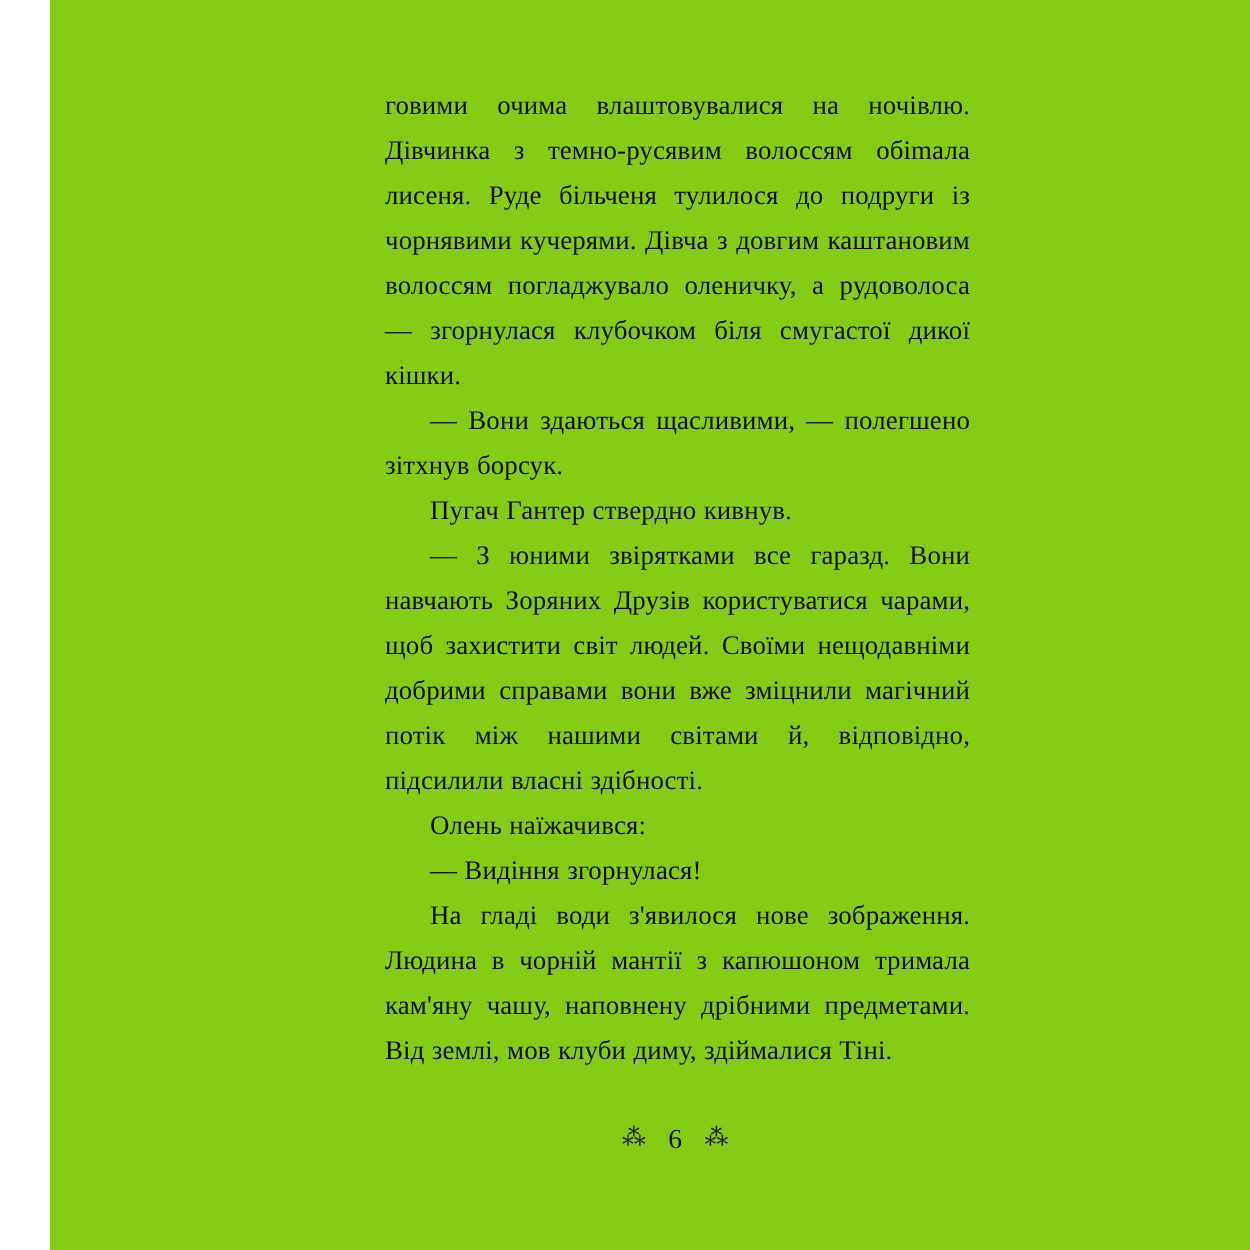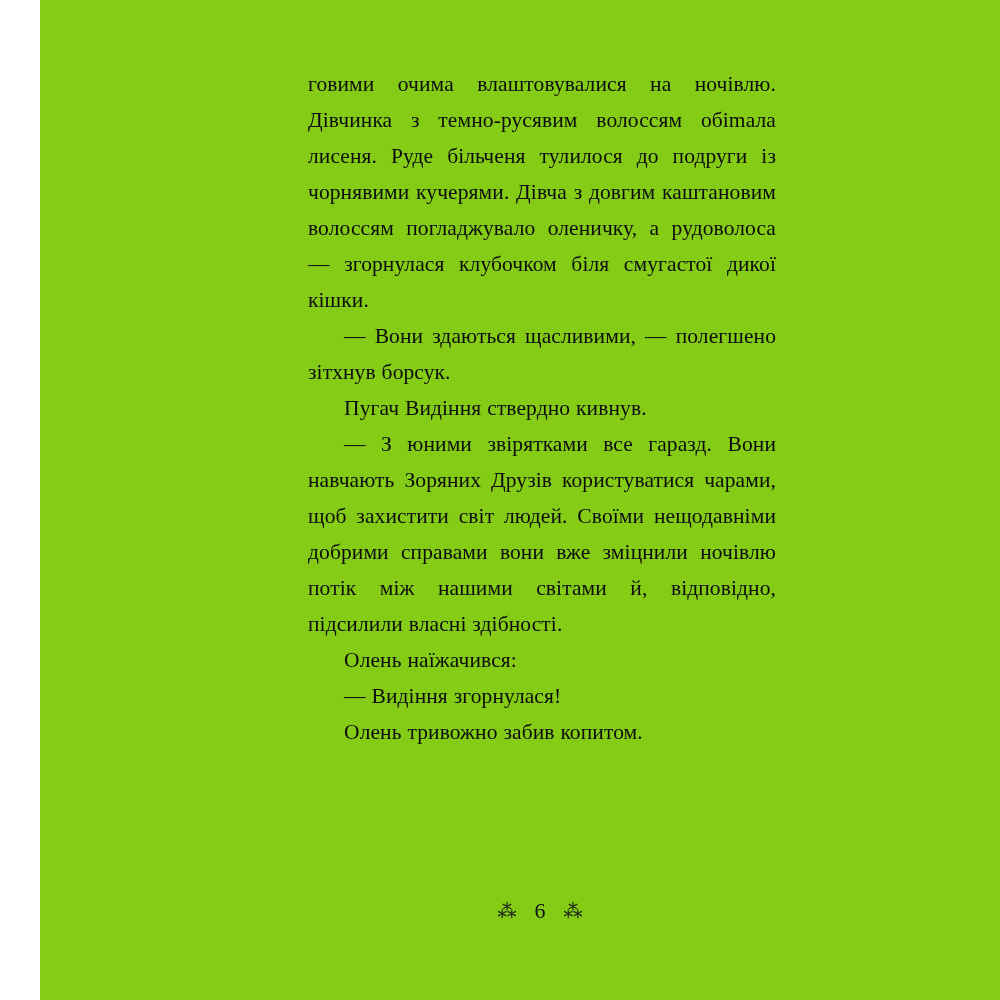--- a/index.html
+++ b/index.html
@@ -63,25 +63,25 @@
   }
 </style>
 </head>
 <body>
 
 <div class="page">
 
   <div class="text-column">
     <p class="para continued">говими очима влаштовувалися на ночівлю. Дівчинка з темно-русявим волоссям обі­mала лисеня. Руде бiльченя тулилося до подруги із чорнявими кучерями. Дівча з довгим каштановим волоссям погладжу­вало оленичку, а рудоволоса — згорнулася клубочком біля смугастої дикої кішки.</p>
     <p class="para indent">— Вони здаються щасливими, — полег­шено зітхнув борсук.</p>
-    <p class="para indent">Пугач Видіння ствердно кивнув.</p>
-    <p class="para indent">— З юними звірятками все гаразд. Вони навчають Зоряних Друзів користуватися чарами, щоб захистити світ людей. Своїми нещодавніми добрими справами вони вже зміцнили ночівлю потік між нашими сві­тами й, відповідно, підсилили власні здіб­ності.</p>
+    <p class="para indent">Пугач Гантер ствердно кивнув.</p>
+    <p class="para indent">— З юними звірятками все гаразд. Вони навчають Зоряних Друзів користуватися чарами, щоб захистити світ людей. Своїми нещодавніми добрими справами вони вже зміцнили магічний потік між нашими сві­тами й, відповідно, підсилили власні здіб­ності.</p>
     <p class="para indent">Олень наїжачився:</p>
     <p class="para indent">— Видіння згорнулася!</p>
-    <p class="para indent">Олень тривожно забив копитом.</p>
+    <p class="para indent">На гладі води з'явилося нове зображен­ня. Людина в чорній мантії з капюшоном тримала кам'яну чашу, наповнену дрібни­ми предметами. Від землі, мов клуби диму, здіймалися Тіні.</p>
   </div>
 
   <div class="footer">
     <span class="orn">⁂</span>
     <span class="page-number">6</span>
     <span class="orn">⁂</span>
   </div>
 
 </div>
 

